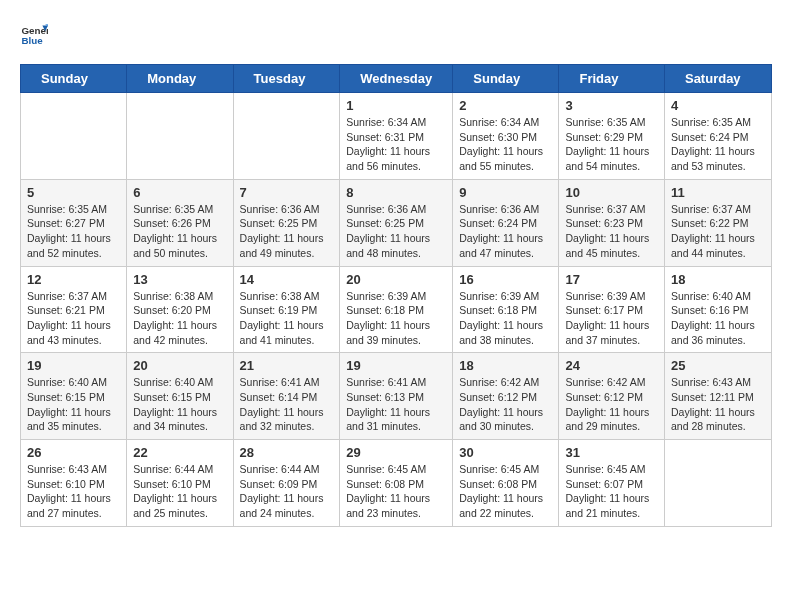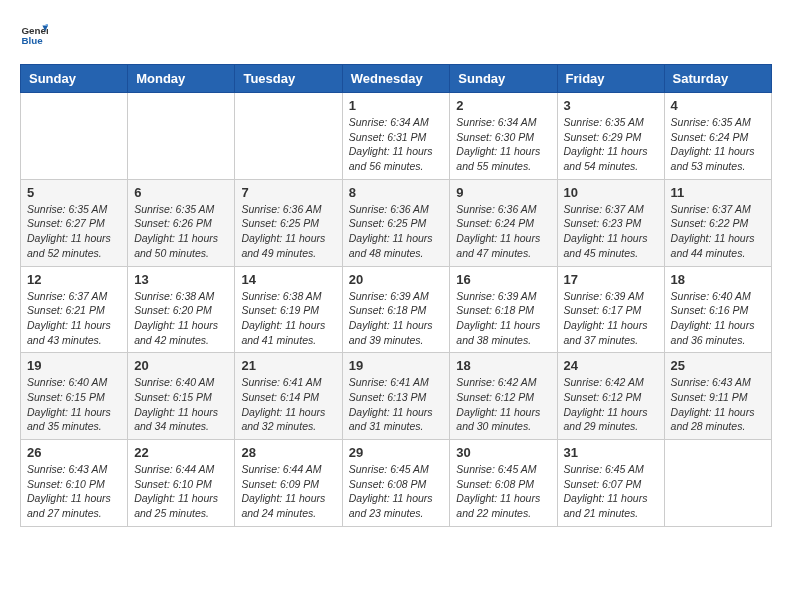--- a/index.html
+++ b/index.html
@@ -39,21 +39,21 @@
     }
     .calendar {
       width: 100%;
       border-collapse: collapse;
       border: 1px solid #ccc;
     }
     .calendar th {
       background-color: #2563b0;
       color: #fff;
       text-align: left;
-      padding: 6px 8px;
+      padding: 6px 20px;
       font-size: 13px;
       border: 1px solid #1a4f9a;
     }
     .calendar td {
       vertical-align: top;
       padding: 5px 6px;
       border: 1px solid #ccc;
       width: 108px;
       min-height: 85px;
       font-size: 11px;
@@ -66,21 +66,20 @@
     .day-num {
       font-weight: bold;
       font-size: 13px;
       display: block;
       margin-bottom: 2px;
     }
     .day-info {
       font-size: 10.5px;
       line-height: 1.4;
       color: #333;
-      font-style: italic;
     }
     .empty-cell {
       background: #fff !important;
     }
   </style>
 </head>
 <body>
 
 <div class="header-area">
   <div class="logo">
@@ -284,21 +283,21 @@
         <td>
           <span class="day-num">24</span>
           <div class="day-info">Sunrise: 6:42 AM
 Sunset: 6:12 PM
 Daylight: 11 hours
 and 29 minutes.</div>
         </td>
         <td>
           <span class="day-num">25</span>
           <div class="day-info">Sunrise: 6:43 AM
-Sunset: 9:11 PM
+Sunset: 12:11 PM
 Daylight: 11 hours
 and 28 minutes.</div>
         </td>
       </tr>
       <tr>
         <td>
           <span class="day-num">26</span>
           <div class="day-info">Sunrise: 6:43 AM
 Sunset: 6:10 PM
 Daylight: 11 hours

